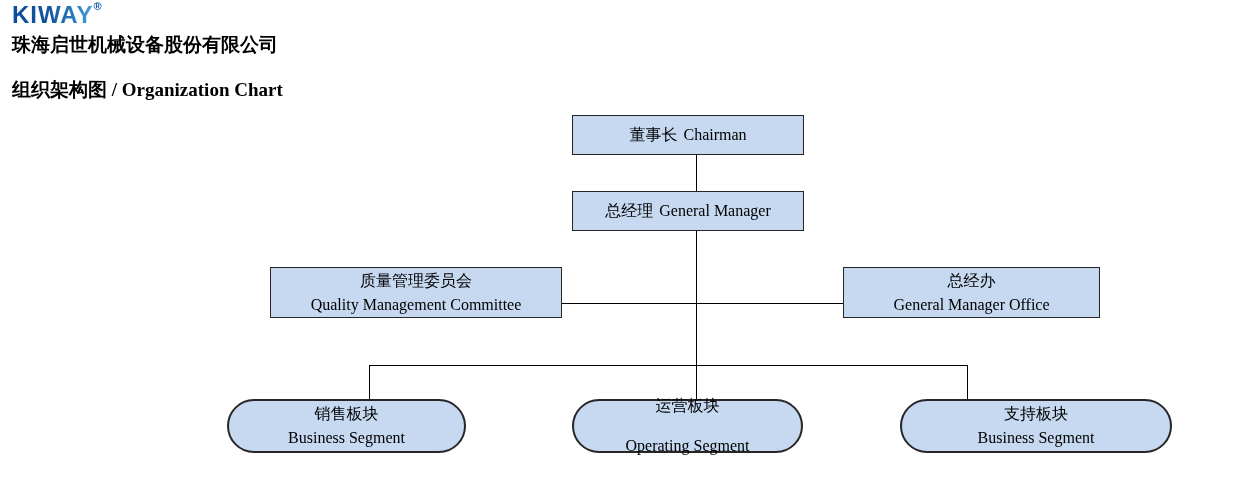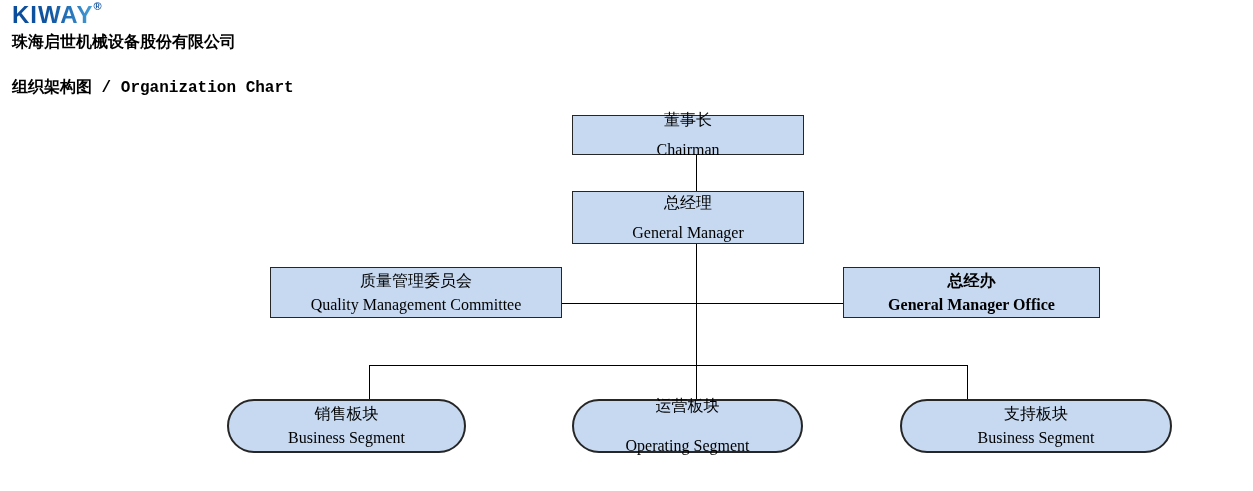--- a/index.html
+++ b/index.html
@@ -48,49 +48,48 @@
     vertical-align: top;
     position: relative;
     top: -2px;
     color: var(--logo-blue);
     letter-spacing: 0;
   }
   .doc-title {
     position: absolute;
     left: 12px;
     font-weight: bold;
-    font-size: 16px;
+    font-size: 19px;
     line-height: 1.1;
     white-space: nowrap;
-    font-family: Liberation Mono, monospace;
   }
   .company-name { top: 35px; }
   .chart-title  { top: 80px; }
 
   
   .node {
     position: absolute;
     background: var(--box-fill);
     border: 1.5px solid var(--box-border);
     display: flex;
     flex-direction: column;
     align-items: center;
     justify-content: center;
     font-size: 16px;
     line-height: 24px;
     text-align: center;
     white-space: nowrap;
   }
-  .node.single { flex-direction: column; gap: 6px; }
+  .node.single { flex-direction: row; gap: 6px; }
   .node.heavy  { border-width: 2px; border-radius: 27px; }
 
   .node-chairman  { left: 572px; top: 115px; width: 232px; height: 40px; }
-  .node-gm        { left: 572px; top: 191px; width: 232px; height: 53px; }
+  .node-gm        { left: 572px; top: 191px; width: 232px; height: 40px; }
   .node-qmc       { left: 270px; top: 267px; width: 292px; height: 51px; }
-  .node-gmo       { left: 843px; top: 267px; width: 257px; height: 51px; font-weight: bold; }
+  .node-gmo       { left: 843px; top: 267px; width: 257px; height: 51px; }
   .node-business  { left: 227px; top: 399px; width: 239px; height: 54px; }
   .node-operating { left: 572px; top: 399px; width: 231px; height: 54px; gap: 16px; }
   .node-support   { left: 885px; top: 399px; width: 272px; height: 54px; margin-left: 15px; }
 
   
   .vline, .hline { position: absolute; background: var(--connector); }
   .vline { width: 1px; }
   .hline { height: 1px; }
   .line-chairman-gm   { left: 696px; top: 155px; height: 36px; }
   .line-gm-operating  { left: 696px; top: 231px; height: 168px; }

